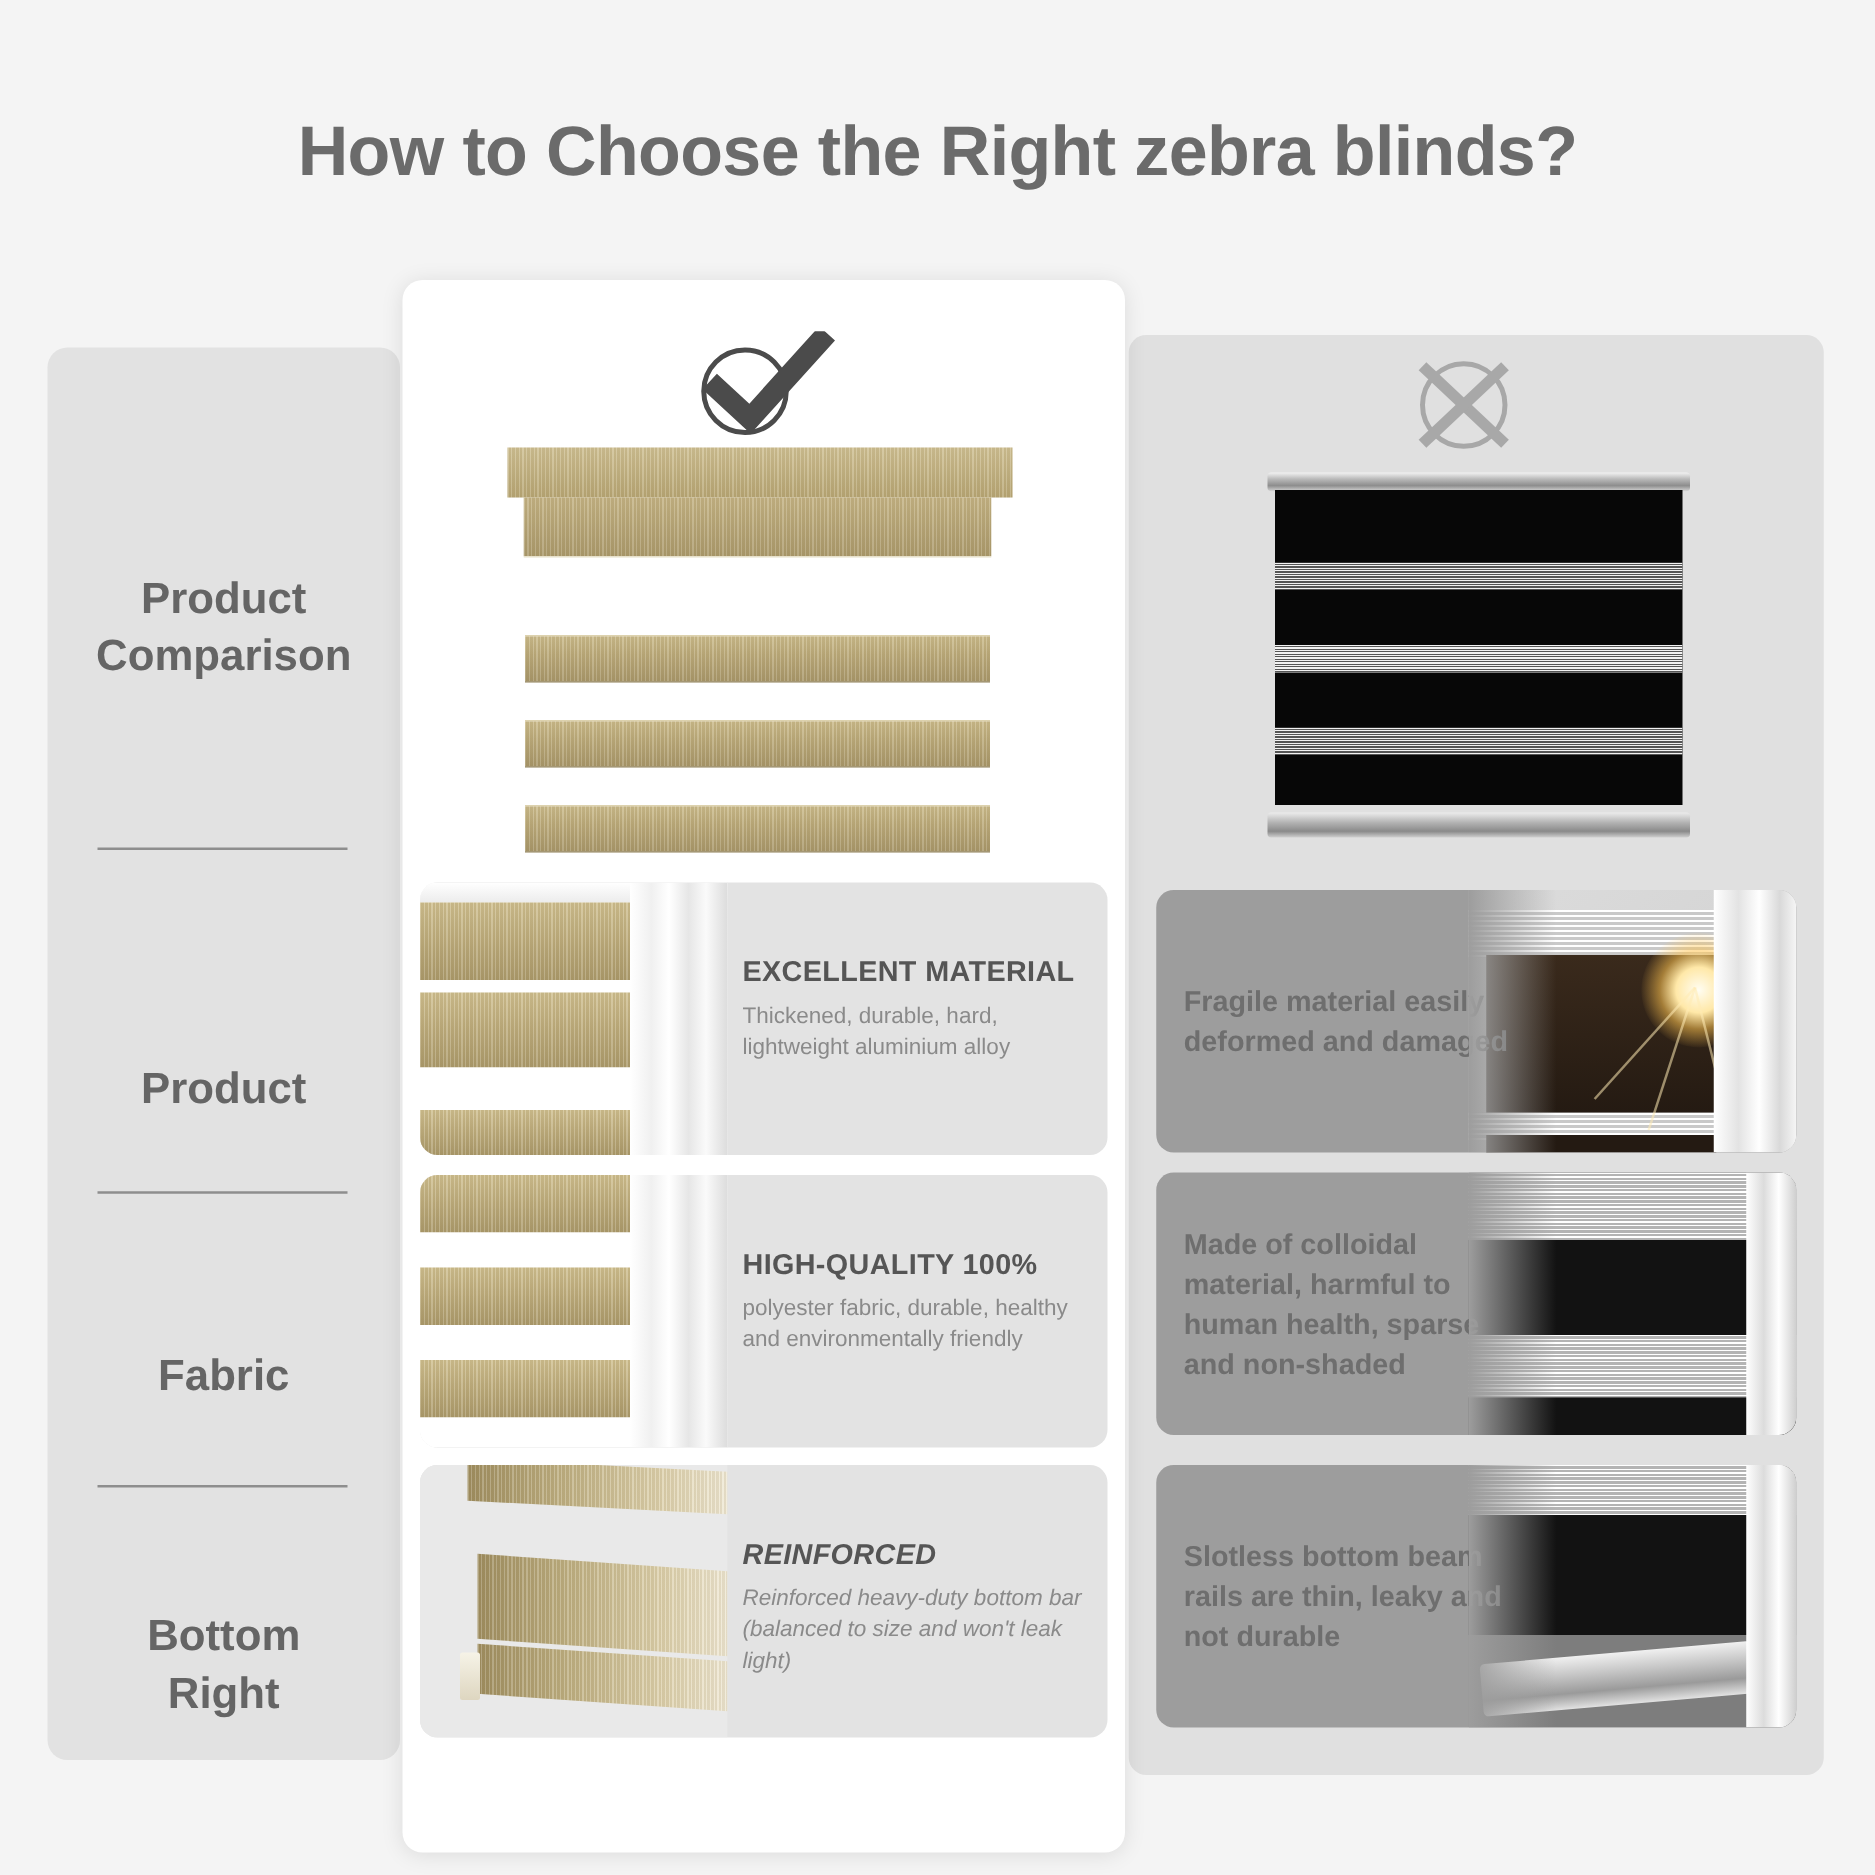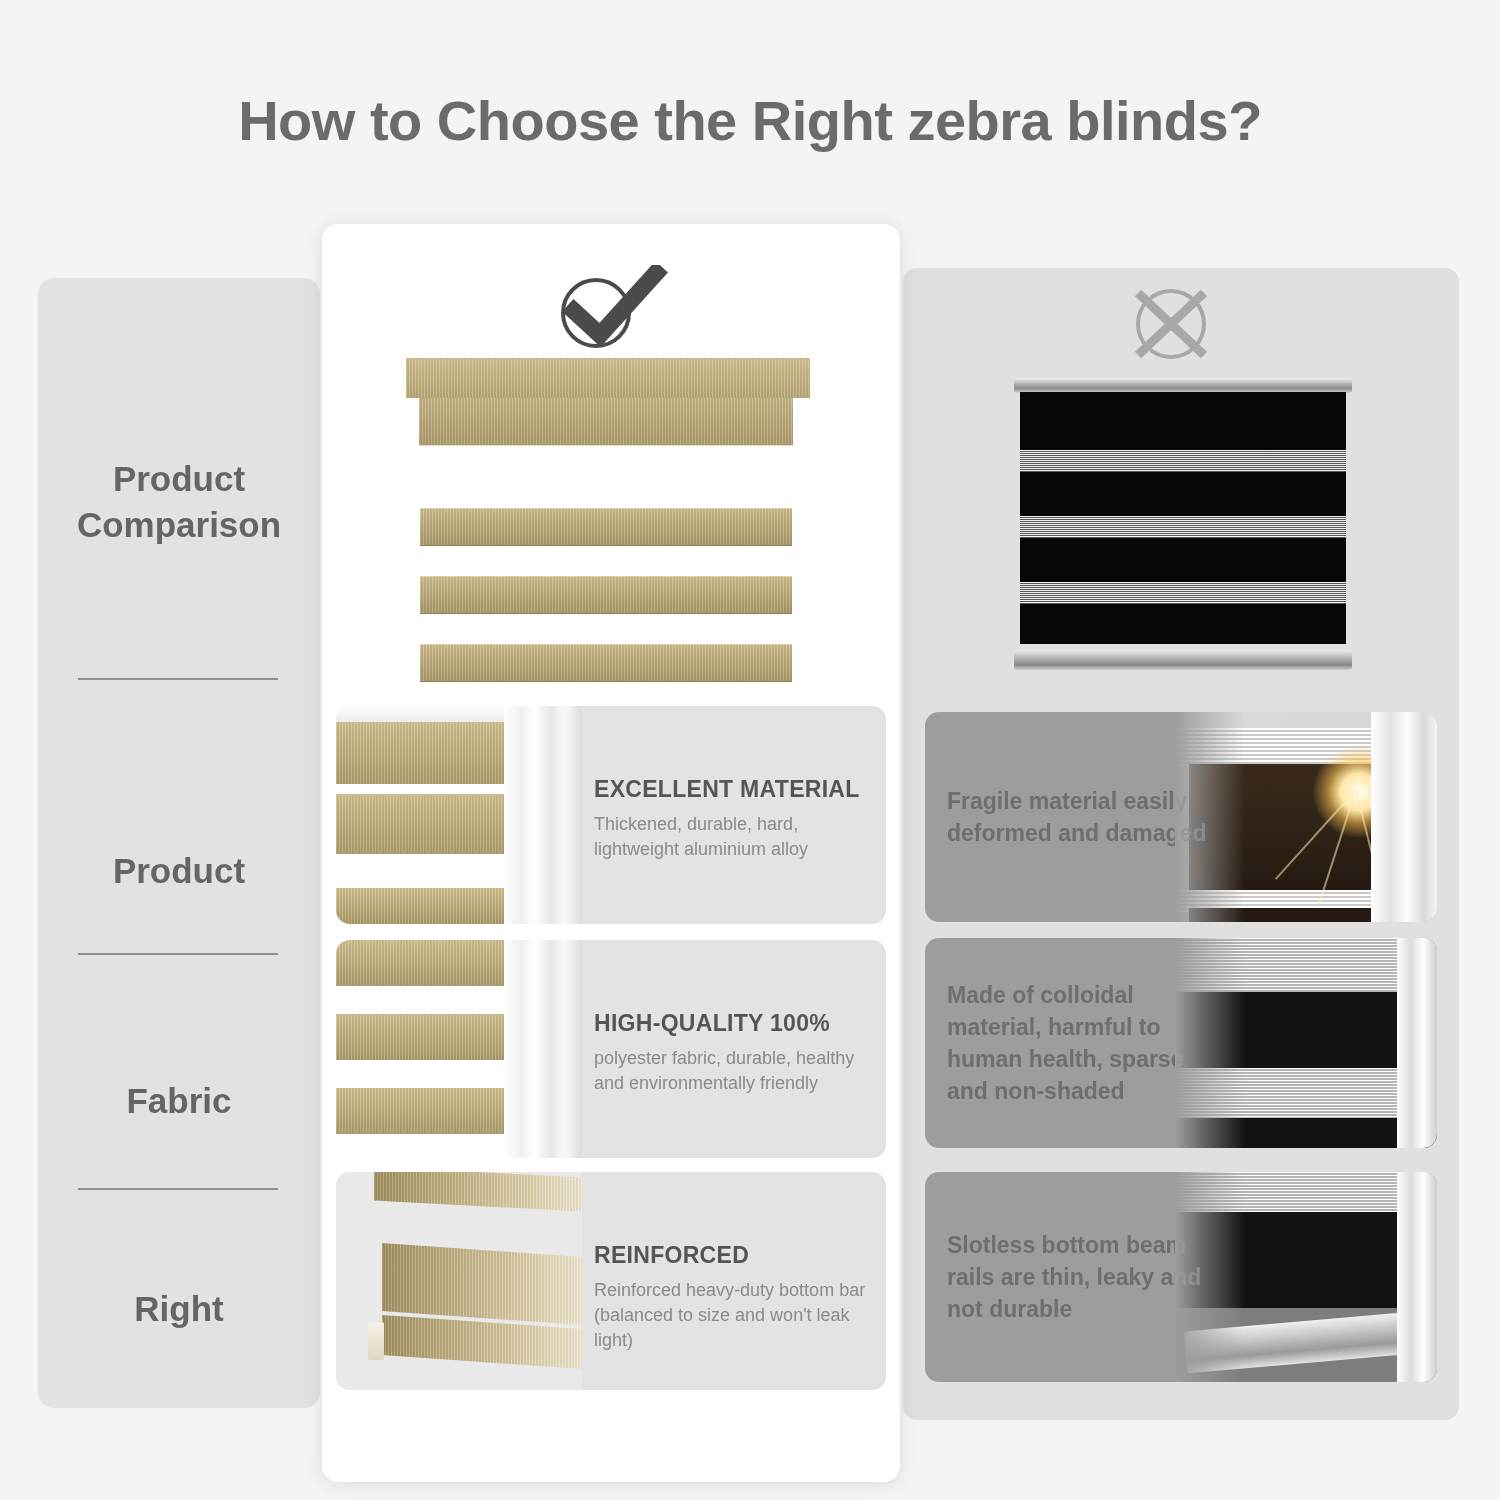--- a/index.html
+++ b/index.html
@@ -133,21 +133,21 @@
     border-radius: 3px;
   }
 
   
   .good-feat {
     position: absolute; left: 336px; width: 550px; height: 218px;
     background: #e3e3e3; border-radius: 14px; overflow: hidden;
   }
   .good-feat.f0 { top: 706px; }
   .good-feat.f1 { top: 940px; }
-  .good-feat.f2 { top: 1172px; }
+  .good-feat.f2 { top: 1172px; font-style: italic; }
 
   .gf-photo { position: absolute; left: 0; top: 0; width: 246px; height: 218px; overflow: hidden; }
 
   
   .photoFrame { position:absolute; inset:0; background:#ffffff; }
   .photoFrame .frame-r {
     position: absolute; right: 0; top: 0; width: 78px; height: 100%;
     background: linear-gradient(90deg,#ffffff 0%, #f0f0f0 22%, #ffffff 40%, #e6e6e6 60%, #fafafa 78%, #dcdcdc 100%);
   }
   .photoFrame .frame-top {
@@ -173,21 +173,21 @@
         rgba(255,255,255,0.2) 0px, rgba(255,255,255,0.2) 1px,
         rgba(120,100,60,0.10) 1px, rgba(120,100,60,0.10) 3px),
       linear-gradient(90deg,#9e8d5f 0%, #bdae80 35%, #ded2ae 75%, #efe8d4 100%);
   }
   .pb-cap {
     position: absolute; width: 16px; height: 38px;
     background: linear-gradient(180deg,#f6f3e7 0%, #ded6c0 100%);
     border-radius: 2px;
   }
 
-  .gf-text { position: absolute; left: 258px; top: 12px; width: 288px; height: 218px; padding-top: 58px; }
+  .gf-text { position: absolute; left: 258px; top: 0; width: 288px; height: 218px; padding-top: 58px; }
   .gf-title { font-size: 23px; font-weight: bold; color: #555555; letter-spacing: 0.3px; }
   .gf-desc { margin-top: 9px; font-size: 18px; line-height: 25px; color: #8a8a8a; }
 
   
   .bad-feat {
     position: absolute; left: 925px; width: 512px; height: 210px;
     background: #9d9d9d; border-radius: 14px; overflow: hidden;
   }
   .bad-feat.f0 { top: 712px; }
   .bad-feat.f1 { top: 938px; }
@@ -260,20 +260,21 @@
       <div>Product</div>
     </div>
     <div class="label-div d1"></div>
 
     <div class="label-cell c2">
       <div>Fabric</div>
     </div>
     <div class="label-div d2"></div>
 
     <div class="label-cell c3">
+      <div>Bottom</div>
       <div>Right</div>
     </div>
   </div>
 
   <div class="bad-panel"></div>
 
   <div class="good-card"></div>
 
   <svg class="verdict-check" viewBox="0 0 120 90">
     <circle cx="48" cy="48" r="33" fill="none" stroke="#4b4b4b" stroke-width="4"></circle>

